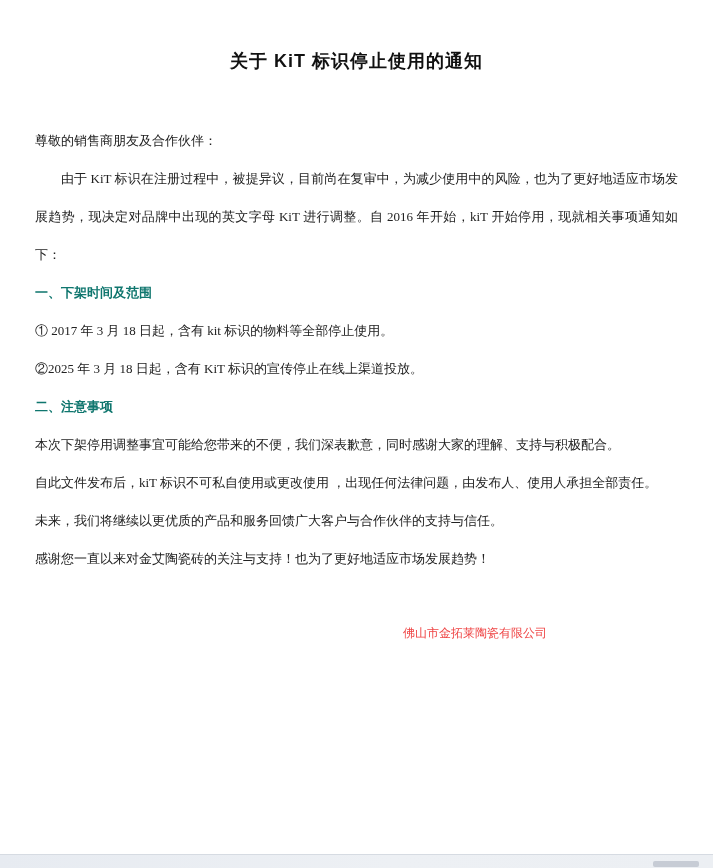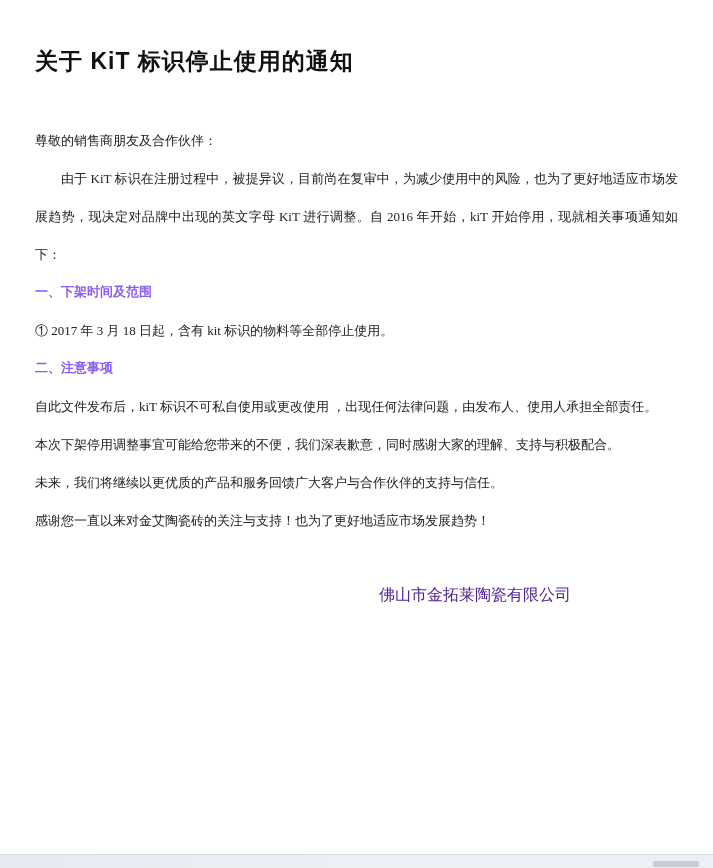--- a/index.html
+++ b/index.html
@@ -15,55 +15,55 @@
     width: 713px;
     height: 868px;
     background: #ffffff;
     color: #1c1c1c;
   }
   .doc {
     padding: 44px 35px 0 35px;
   }
   .doc-title {
     font-family: "Liberation Sans", "DejaVu Sans", sans-serif;
-    font-size: 23px;
+    font-size: 18px;
     font-weight: bold;
-    text-align: left;
+    text-align: center;
     letter-spacing: 1px;
     line-height: 34px;
     margin-bottom: 44px;
     color: #111111;
   }
   .body-text {
     font-size: 13px;
     line-height: 38px;
     text-align: justify;
     color: #222222;
   }
   .greeting { }
   .para-indent {
     text-indent: 2em;
   }
   .section-heading {
-    font-family: Liberation Mono, monospace;
+    font-family: Liberation Sans, sans-serif;
     font-weight: bold;
-    color: #8b5cf6;
+    color: #0f766e;
   }
   .list-item { }
   .signature-block {
     margin-top: 36px;
     width: 310px;
     margin-left: auto;
     margin-right: 48px;
     display: flex;
     flex-direction: column;
     align-items: center;
-    font-size: 16px;
+    font-size: 12px;
     line-height: 38px;
-    color: #4c1d95;
+    color: #ef4444;
   }
   .signature-date {
     padding-left: 38px;
   }
   .bottom-bar {
     position: absolute;
     left: 0;
     bottom: 0;
     width: 713px;
     height: 14px;
@@ -91,26 +91,27 @@
     <div class="body-text">
 
       <p class="greeting">尊敬的销售商朋友及合作伙伴：</p>
 
       <p class="para-indent">由于 KiT 标识在注册过程中，被提异议，目前尚在复审中，为减少使用中的风险，也为了更好地适应市场发展趋势，现决定对品牌中出现的英文字母 KiT 进行调整。自 2016 年开始，kiT 开始停用，现就相关事项通知如下：</p>
 
       <p class="section-heading">一、下架时间及范围</p>
 
       <p class="list-item">① 2017 年 3 月 18 日起，含有 kit 标识的物料等全部停止使用。</p>
 
+      <p class="list-item">②2025 年 3 月 18 日起，含有 KiT 标识的宣传停止在线上渠道投放。</p>
 
       <p class="section-heading">二、注意事项</p>
 
+      <p>本次下架停用调整事宜可能给您带来的不便，我们深表歉意，同时感谢大家的理解、支持与积极配合。</p>
+
       <p>自此文件发布后，kiT 标识不可私自使用或更改使用 ，出现任何法律问题，由发布人、使用人承担全部责任。</p>
-
-      <p>本次下架停用调整事宜可能给您带来的不便，我们深表歉意，同时感谢大家的理解、支持与积极配合。</p>
 
       <p>未来，我们将继续以更优质的产品和服务回馈广大客户与合作伙伴的支持与信任。</p>
 
       <p>感谢您一直以来对金艾陶瓷砖的关注与支持！也为了更好地适应市场发展趋势！</p>
 
     </div>
 
     <div class="signature-block">
       <div class="signature-company">佛山市金拓莱陶瓷有限公司</div>
     </div>

